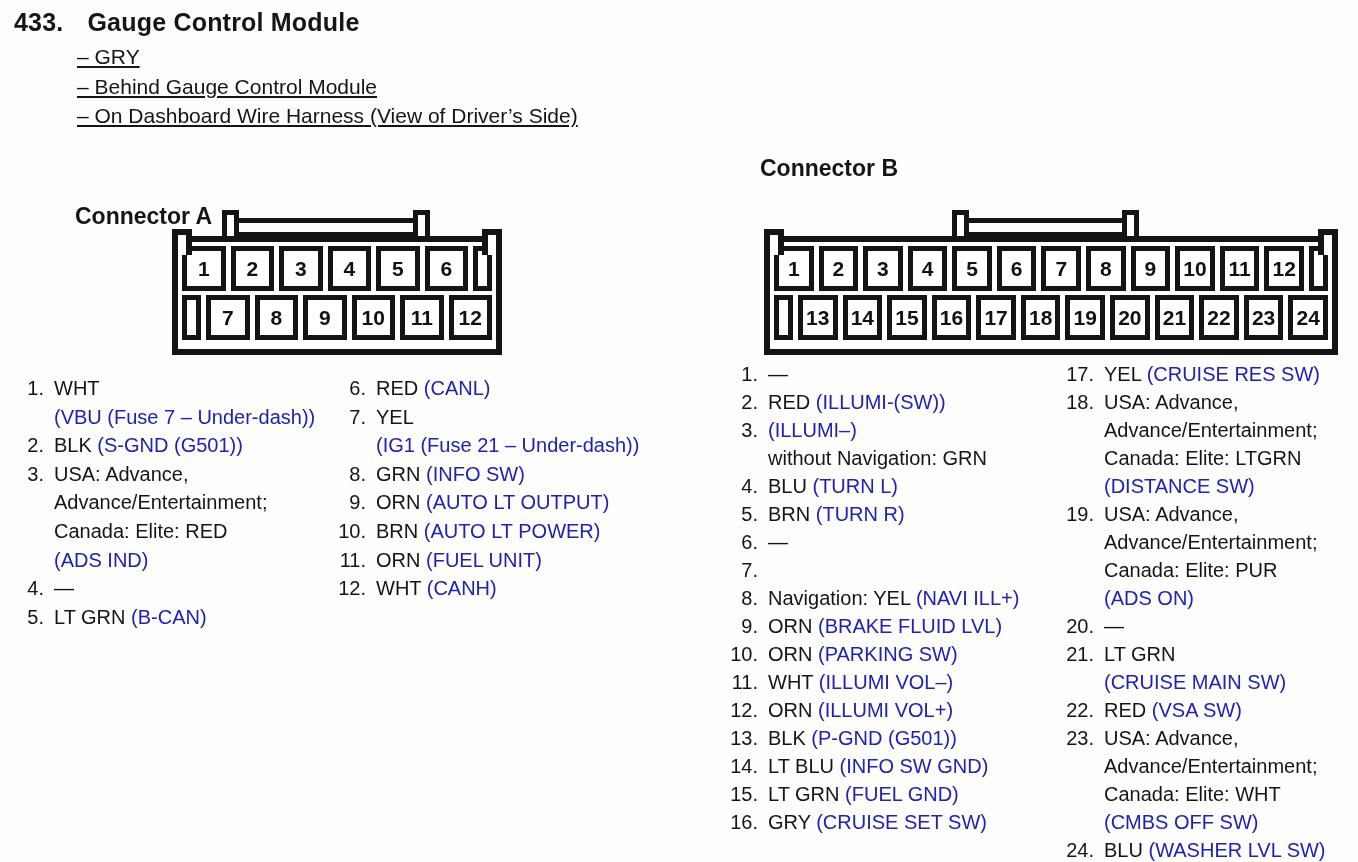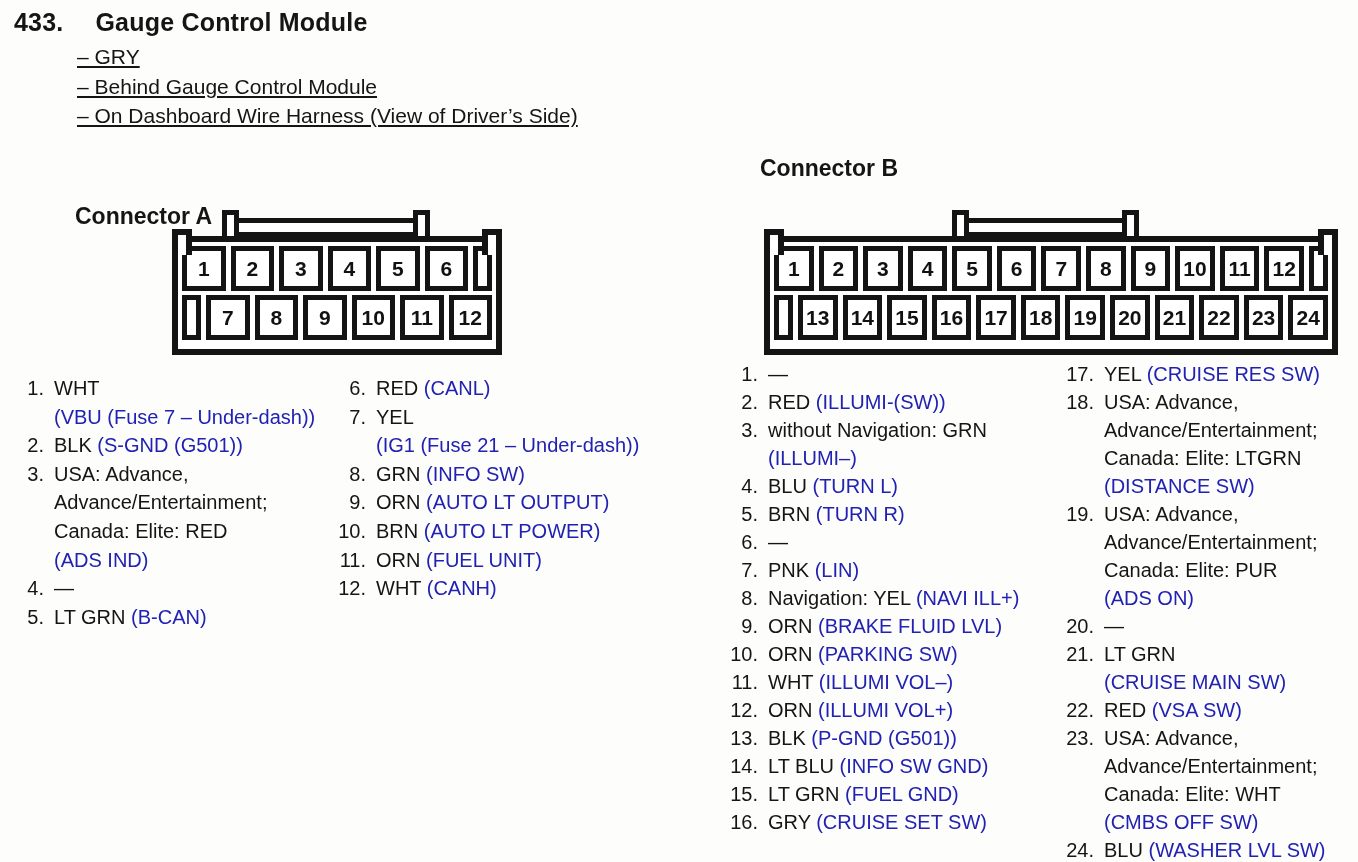--- a/index.html
+++ b/index.html
@@ -5,21 +5,21 @@
   * { box-sizing: border-box; margin: 0; padding: 0; }
   html, body { width: 1358px; height: 862px; overflow: hidden; }
   body {
     background: #fdfdfc;
     font-family: "Liberation Sans", "DejaVu Sans", sans-serif;
     color: var(--ink, #151515);
   }
   .page { position: relative; width: 1358px; height: 862px; }
 
   
-  .title-row { position: absolute; left: 14px; top: 8px; display: flex; gap: 32px;
+  .title-row { position: absolute; left: 14px; top: 8px; display: flex; gap: 24px;
                font-weight: bold; font-size: 25px; letter-spacing: 0.2px; }
   .notes { position: absolute; left: 77px; top: 42px; font-size: 21px; line-height: 29.5px;
            list-style: none; text-decoration: underline; }
   .conn-header { position: absolute; font-weight: bold; font-size: 23px; }
   .conn-header.a { left: 75px;  top: 155px; margin-top: 48px; }
   .conn-header.b { left: 760px; top: 155px; }
 
   
   .conn { position: absolute; }
   .conn.a { left: 172px; top: 210px; width: 330px; height: 145px; }
@@ -239,22 +239,22 @@
       </div>
       <div class="pin-item">
         <span class="pin-num">2.</span>
         <div class="pin-text">
           <div class="pin-line"><span class="wire">RED </span><span class="sig">(ILLUMI-(SW))</span></div>
         </div>
       </div>
       <div class="pin-item">
         <span class="pin-num">3.</span>
         <div class="pin-text">
+          <div class="pin-line"><span class="sig">(ILLUMI–)</span></div>
           <div class="pin-line"><span class="wire">without Navigation: GRN</span></div>
-          <div class="pin-line"><span class="sig">(ILLUMI–)</span></div>
         </div>
       </div>
       <div class="pin-item">
         <span class="pin-num">4.</span>
         <div class="pin-text">
           <div class="pin-line"><span class="wire">BLU </span><span class="sig">(TURN L)</span></div>
         </div>
       </div>
       <div class="pin-item">
         <span class="pin-num">5.</span>
@@ -263,23 +263,20 @@
         </div>
       </div>
       <div class="pin-item">
         <span class="pin-num">6.</span>
         <div class="pin-text">
           <div class="pin-line"><span class="wire">—</span></div>
         </div>
       </div>
       <div class="pin-item">
         <span class="pin-num">7.</span>
-        <div class="pin-text">
-          <div class="pin-line"><span class="wire">PNK </span><span class="sig">(LIN)</span></div>
-        </div>
       </div>
       <div class="pin-item">
         <span class="pin-num">8.</span>
         <div class="pin-text">
           <div class="pin-line"><span class="wire">Navigation: YEL </span><span class="sig">(NAVI ILL+)</span></div>
         </div>
       </div>
       <div class="pin-item">
         <span class="pin-num">9.</span>
         <div class="pin-text">

